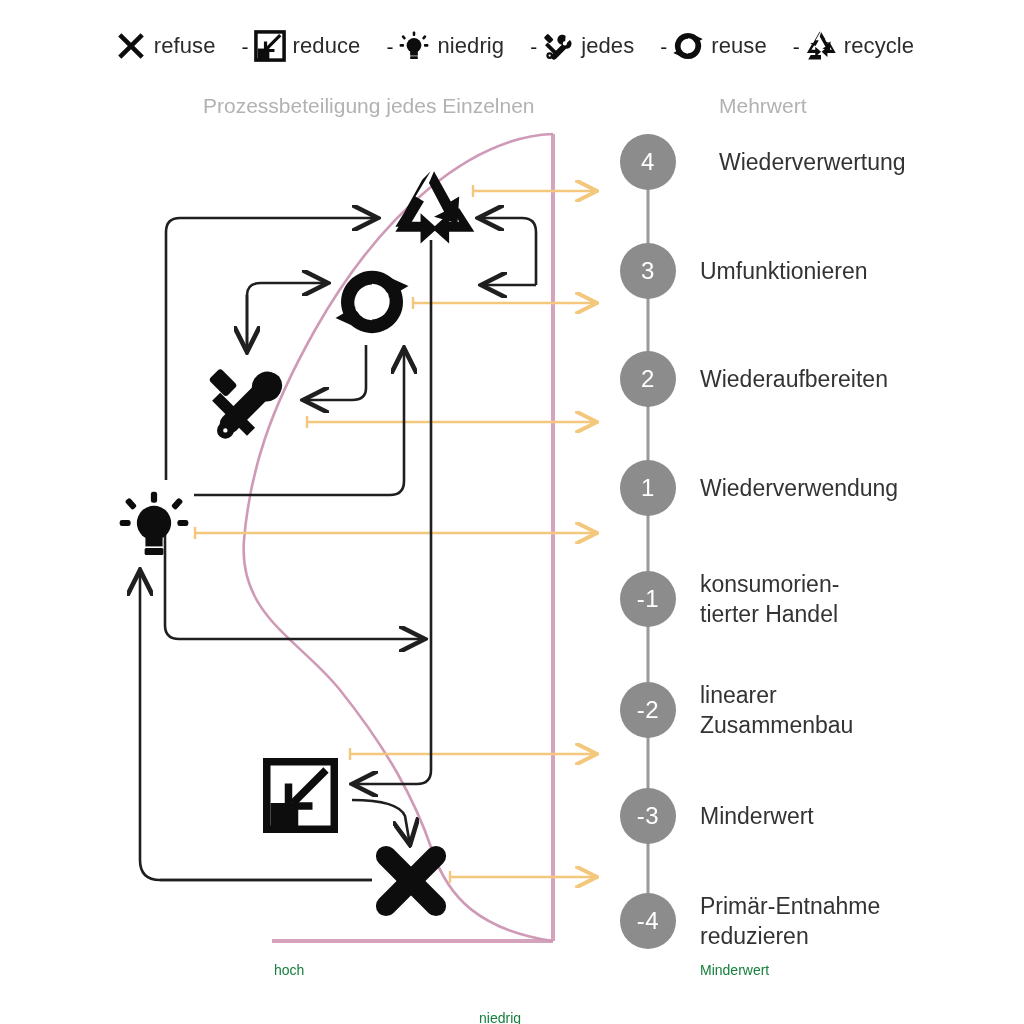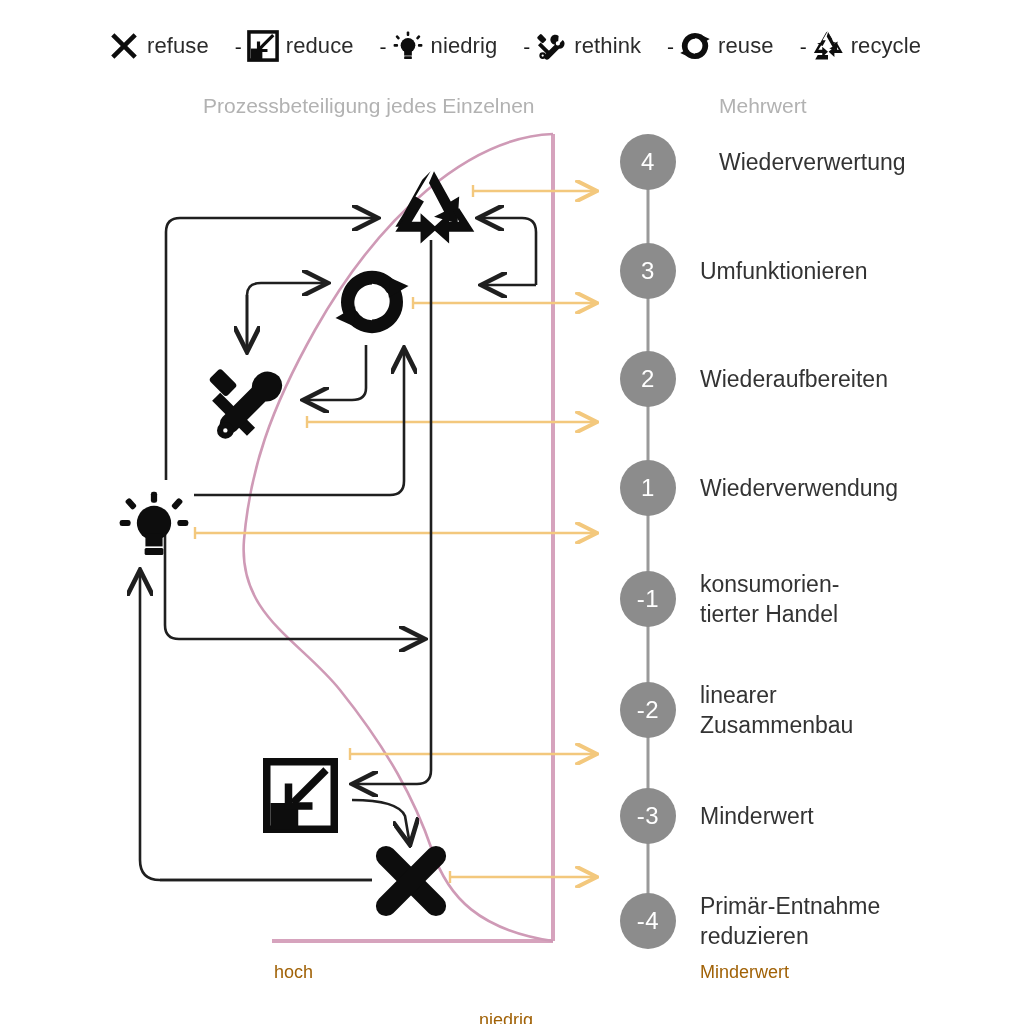--- a/index.html
+++ b/index.html
@@ -71,22 +71,22 @@
     color: #b2b2b2;
     white-space: nowrap;
     margin-left: 19px;
   }
   #hdr-left  { left: 184px; top: 94px; }
   #hdr-right { left: 700px; top: 94px; }
 
   
   .axlabel {
     position: absolute;
-    font-size: 18px;
-    color: #a16207;
+    font-size: 14px;
+    color: #15803d;
     white-space: nowrap;
   }
   #ax-hoch    { left: 274px; top: 962px; }
   #ax-niedrig { left: 479px; top: 962px; margin-top: 48px; }
   #ax-minder  { left: 700px; top: 962px; }
 
   
   #scale {
     position: absolute;
     left: 620px; top: 130px;
@@ -175,21 +175,21 @@
       <svg class="legend-ico" viewBox="0 0 100 100">
         <g>
           <rect x="12" y="14" width="18" height="26" rx="4" fill="#0d0d0d" transform="rotate(-45 21 27)"></rect>
           <rect x="26" y="36" width="12" height="52" fill="#0d0d0d" transform="rotate(-45 32 62)"></rect>
         </g>
         <g transform="rotate(45 50 50)">
           <path d="M62 8 a17 17 0 1 0 12 30 l0 48 a10 10 0 0 0 20 0 l0 -48 a17 17 0 0 0 -12 -30 l0 14 a7 7 0 1 1 -8 0 Z" fill="#0d0d0d" transform="translate(-18,-2) scale(0.92) translate(6,6)"></path>
         </g>
         <circle cx="24" cy="80" r="7" fill="#fff" stroke="#0d0d0d" stroke-width="7"></circle>
       </svg>
-      <span class="legend-label">rethink</span>
+      <span class="legend-label">jedes</span>
     </div>
 
     <div class="legend-item">
       <span class="legend-dash">-</span>
       <svg class="legend-ico" viewBox="0 0 100 100">
         <path d="M50 9 a41 41 0 0 1 35 20 l-15 9 a24 24 0 0 0 -20 -12 Z" fill="#0d0d0d"></path>
         <path d="M85 29 a41 41 0 0 1 -35 62 l0 -18 a24 24 0 0 0 20 -36 Z" fill="#0d0d0d"></path>
         <path d="M50 91 a41 41 0 0 1 -35 -20 l15 -9 a24 24 0 0 0 20 12 Z" fill="#0d0d0d"></path>
         <path d="M15 71 a41 41 0 0 1 35 -62 l0 18 a24 24 0 0 0 -20 36 Z" fill="#0d0d0d"></path>
         <path d="M74 18 L96 28 L72 42 Z" fill="#0d0d0d"></path>

